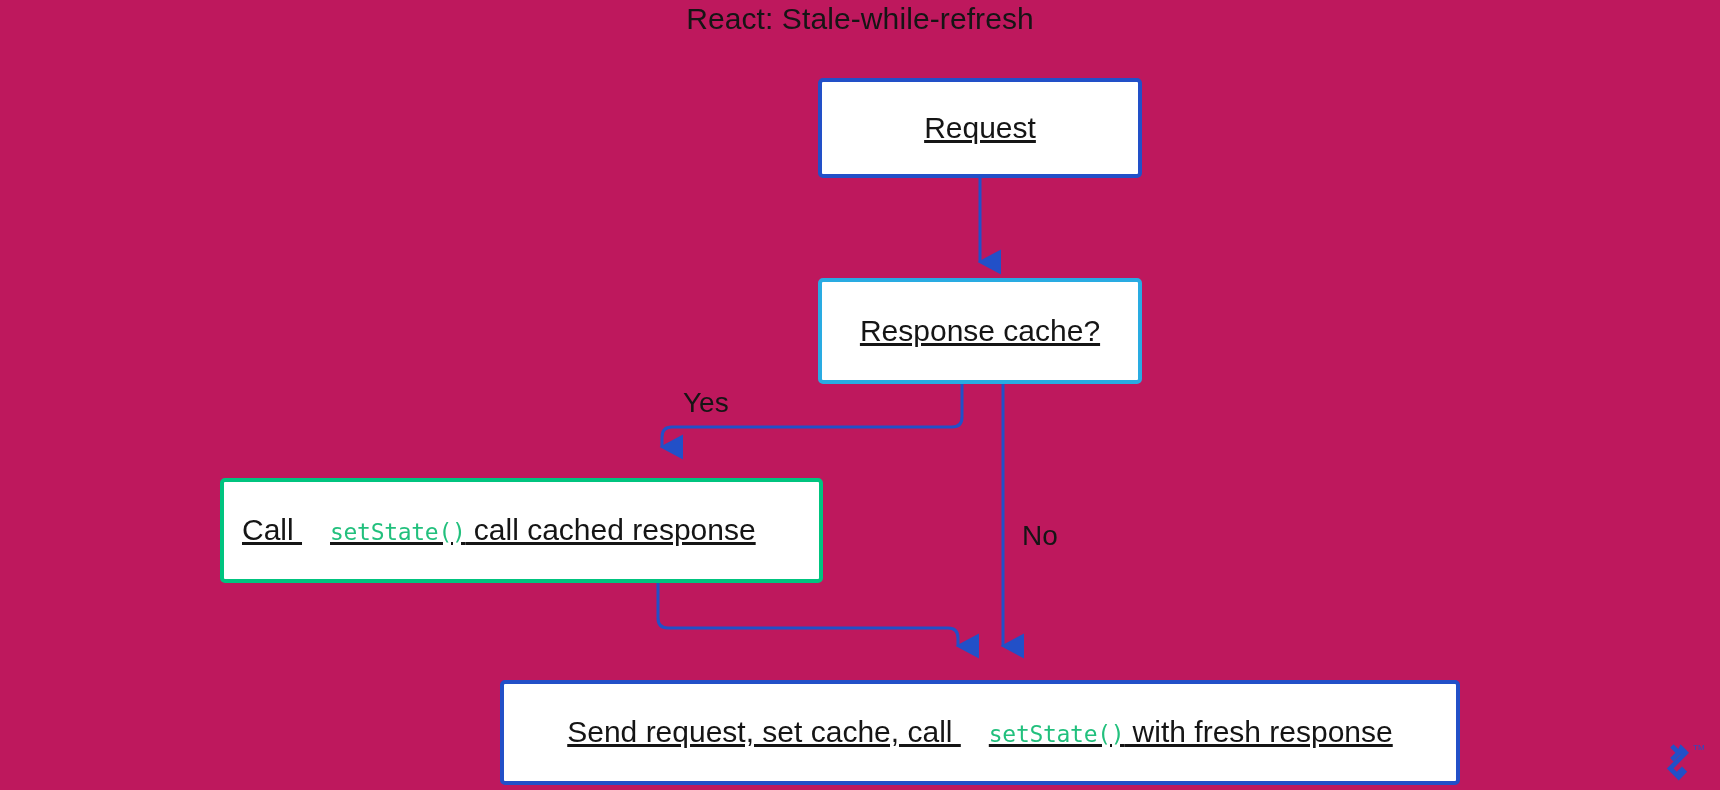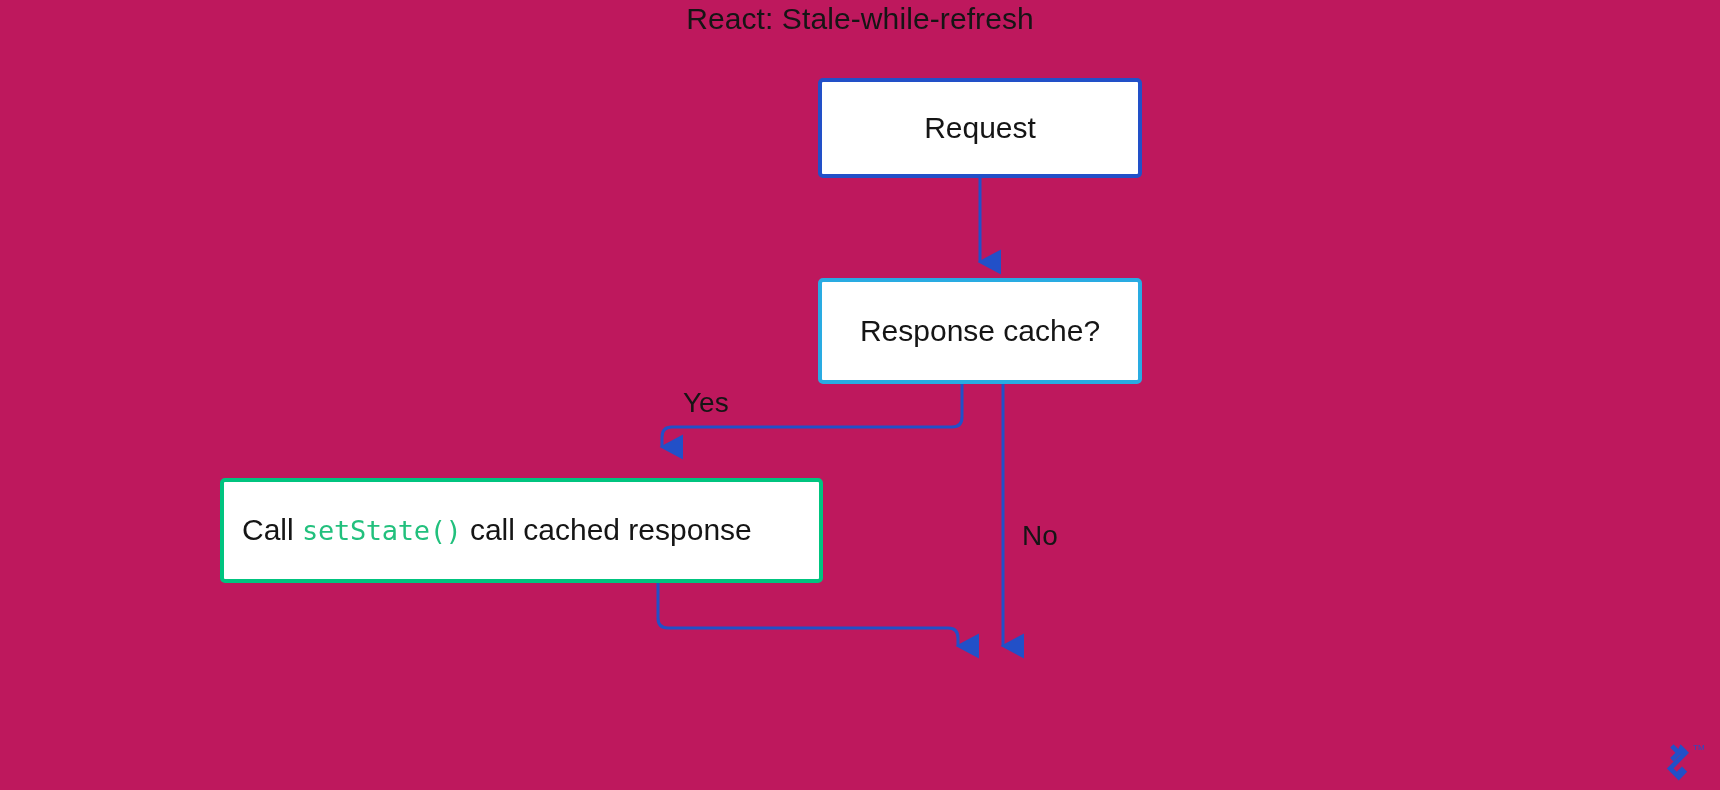--- a/index.html
+++ b/index.html
@@ -50,25 +50,27 @@
     align-items: center;
     justify-content: center;
     text-align: center;
   }
   .node .node-text {
     font-size: 30px;
     color: #151515;
     line-height: 1.15;
     white-space: nowrap;
     padding: 0 14px;
+    text-decoration: underline;
   }
   .node .code {
     font-family: "DejaVu Sans Mono", "Liberation Mono", monospace;
-    font-size: 27px;
+    font-size: 23px;
     letter-spacing: -0.3px;
+    margin-left: 28px;
   }
 
   #node-request {
     left: 818px;  top: 78px;
     width: 324px; height: 100px;
     border-width: 4px;
     border-color: #2250c8;
   }
   #node-cached {
     left: 818px;  top: 278px;
@@ -140,20 +142,23 @@
   </div>
 
   <div class="node" id="node-cached">
     <span class="node-text">Response cache?</span>
   </div>
 
   <div class="node" id="node-cached-call">
     <span class="node-text"><span>Call </span><span class="code" style="color:#22c07d">setState()</span><span> call cached response</span></span>
   </div>
 
+  <div class="node" id="node-fresh-call">
+    <span class="node-text"><span>Send request, set cache, call </span><span class="code" style="color:#22c07d">setState()</span><span> with fresh response</span></span>
+  </div>
 
   <div class="edge-label" id="label-yes">Yes</div>
 
   <div class="edge-label" id="label-no">No</div>
 
   <svg id="brand-logo" viewBox="0 0 46 44" xmlns="http://www.w3.org/2000/svg">
     <g fill="#2250c8">
       <path d="M13.5 4.2 L22.0 12.8 L13.5 21.4 L10.2 18.0 L15.4 12.8 L10.2 7.6 Z"></path>
       <path d="M20.5 4.2 L29.0 12.8 L13.5 28.4 L16.8 31.8 L22.0 26.6 L27.2 31.8 L18.7 40.4 L6.9 28.4 L20.5 14.6 L17.2 11.2 Z"></path>
     </g>

